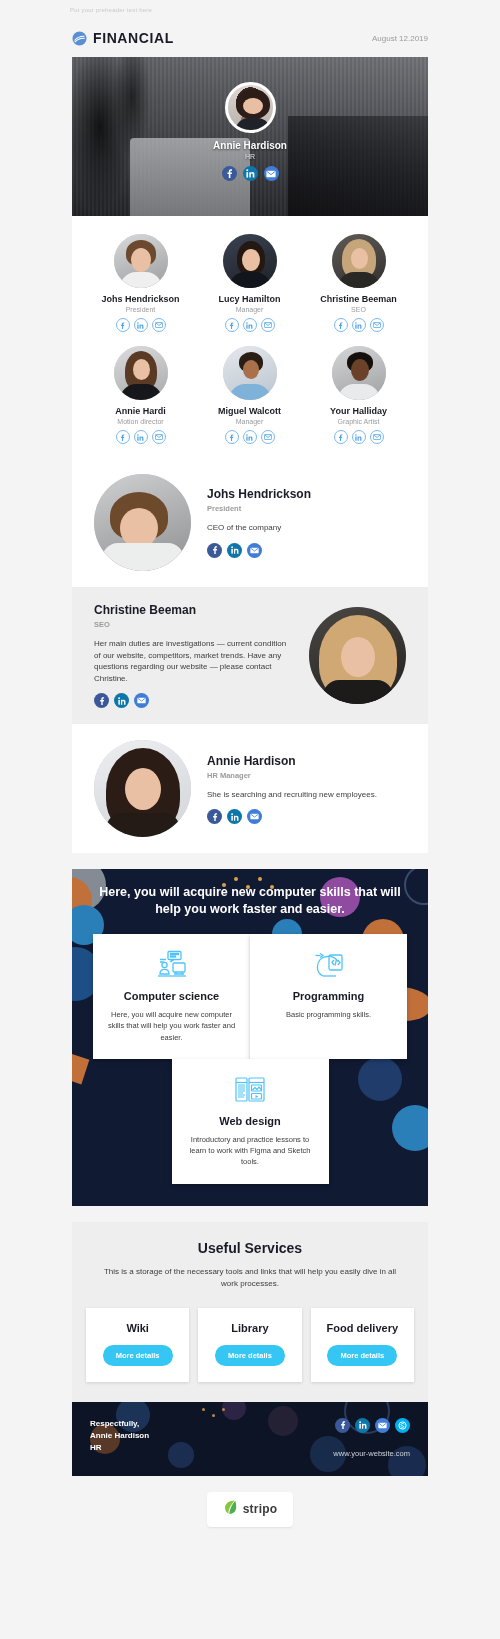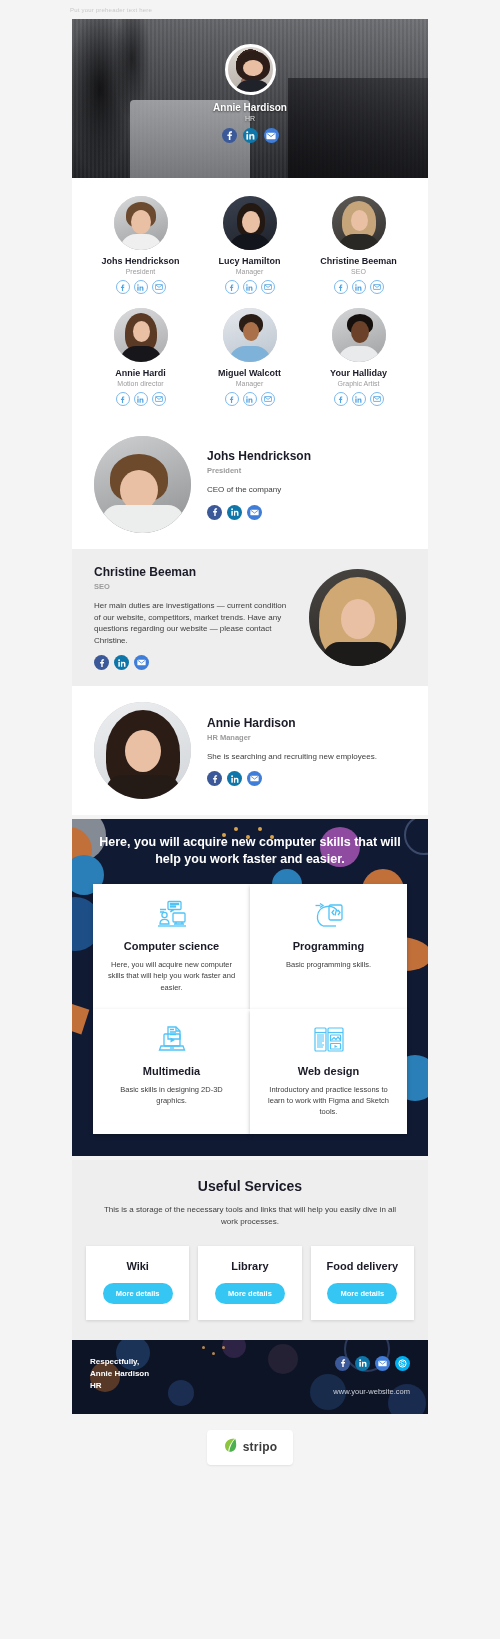--- a/index.html
+++ b/index.html
@@ -147,21 +147,21 @@
   .c-name { font-size: 12px; font-weight: bold; color: #1b1b28; }
   .c-role { font-size: 7.5px; color: #9b9b9b; font-weight: bold; margin-top: 3px; }
   .c-desc { font-size: 8px; color: #3d3d3d; margin-top: 9px; line-height: 1.45; }
   .c-soc { display: flex; gap: 5px; margin-top: 9px; }
 
   .contact.rev { flex-direction: row-reverse; }
   .contact.rev .c-body { text-align: left; }
 
   
   .dark {
-    width: 356px; margin: 4px auto; position: relative;
+    width: 356px; margin: 16px auto; position: relative;
     background: #111a33; overflow: hidden; padding: 15px 0 22px;
   }
   .blobs { position: absolute; inset: 0; pointer-events: none; }
   .blob { position: absolute; border-radius: 50%; }
   .dark-head {
     position: relative; z-index: 2; text-align: center; color: #fff;
     font-size: 12.5px; font-weight: bold; line-height: 1.35; padding: 0 14px;
   }
   .cards {
     position: relative; z-index: 2; display: flex; flex-wrap: wrap;
@@ -212,20 +212,33 @@
   }
   .stripo-name { font-size: 12px; font-weight: bold; color: #3c3c3c; letter-spacing: .2px; }
 </style>
 </head>
 <body>
 
 <div class="page">
 
   <div class="preheader">Put your preheader text here</div>
 
+  <div class="brandbar">
+    <div class="brand">
+      <span class="brand-mark">
+        <svg width="15" height="15" viewBox="0 0 15 15">
+          <circle cx="7.5" cy="7.5" r="7" fill="#5b8fd4"></circle>
+          <path d="M2.5 9.5 C5 6.5, 9 5, 12.5 5.2" stroke="#ffffff" stroke-width="1.1" fill="none"></path>
+          <path d="M2.8 11.2 C5.5 8.4, 9.5 7, 12.6 7.4" stroke="#ffffff" stroke-width="1.1" fill="none"></path>
+        </svg>
+      </span>
+      <span class="brand-name">FINANCIAL</span>
+    </div>
+    <div class="brand-date">August 12.2019</div>
+  </div>
 
   <div class="hero">
     <div class="hero-noise"></div>
     <div class="hero-desk"></div>
     <div class="hero-dark"></div>
     <div class="hero-inner">
       <div class="hero-avatar">
         <div class="hair"></div>
         <div class="body"></div>
       </div>
@@ -613,35 +626,20 @@
             <rect x="16" y="5" width="13" height="15" rx="1.5"></rect>
             <path d="M21 10l-2 2.5 2 2.5M25 10l2 2.5-2 2.5M23.5 9.5l-1.5 6"></path>
             <path d="M7 3.5l3 2-3 2"></path>
             <path d="M2.5 5.5h5"></path>
           </svg>
         </div>
         <div class="card-title">Programming</div>
         <div class="card-desc">Basic programming skills.</div>
       </div>
 
-      <div class="card">
-        <div class="card-icon">
-          <svg width="32" height="30" viewBox="0 0 32 30" fill="none" stroke="#4fc3f7" stroke-width="1.3">
-            <path d="M12 2h8l4 4v8h-12z"></path>
-            <path d="M20 2v4h4"></path>
-            <path d="M14 4.5h4M14 7h6M14 9.5h6"></path>
-            <rect x="8" y="9" width="16" height="12" rx="1"></rect>
-            <path d="M14.5 12.5v5l4.5-2.5z" fill="#4fc3f7" stroke="none"></path>
-            <path d="M5 21h22l1.5 4h-25z"></path>
-            <path d="M14 23h4"></path>
-          </svg>
-        </div>
-        <div class="card-title">Multimedia</div>
-        <div class="card-desc">Basic skills in designing 2D-3D graphics.</div>
-      </div>
 
       <div class="card">
         <div class="card-icon">
           <svg width="32" height="30" viewBox="0 0 32 30" fill="none" stroke="#4fc3f7" stroke-width="1.2">
             <rect x="2" y="3" width="11" height="23" rx="1"></rect>
             <path d="M2 7.5h11"></path>
             <path d="M4 10h7M4 12h7M4 14h7M4 16h7M4 18h5M4 20h7M4 22h6"></path>
             <rect x="15" y="3" width="15" height="23" rx="1"></rect>
             <path d="M15 7.5h15"></path>
             <rect x="17.5" y="10" width="10" height="6" rx=".6"></rect>

